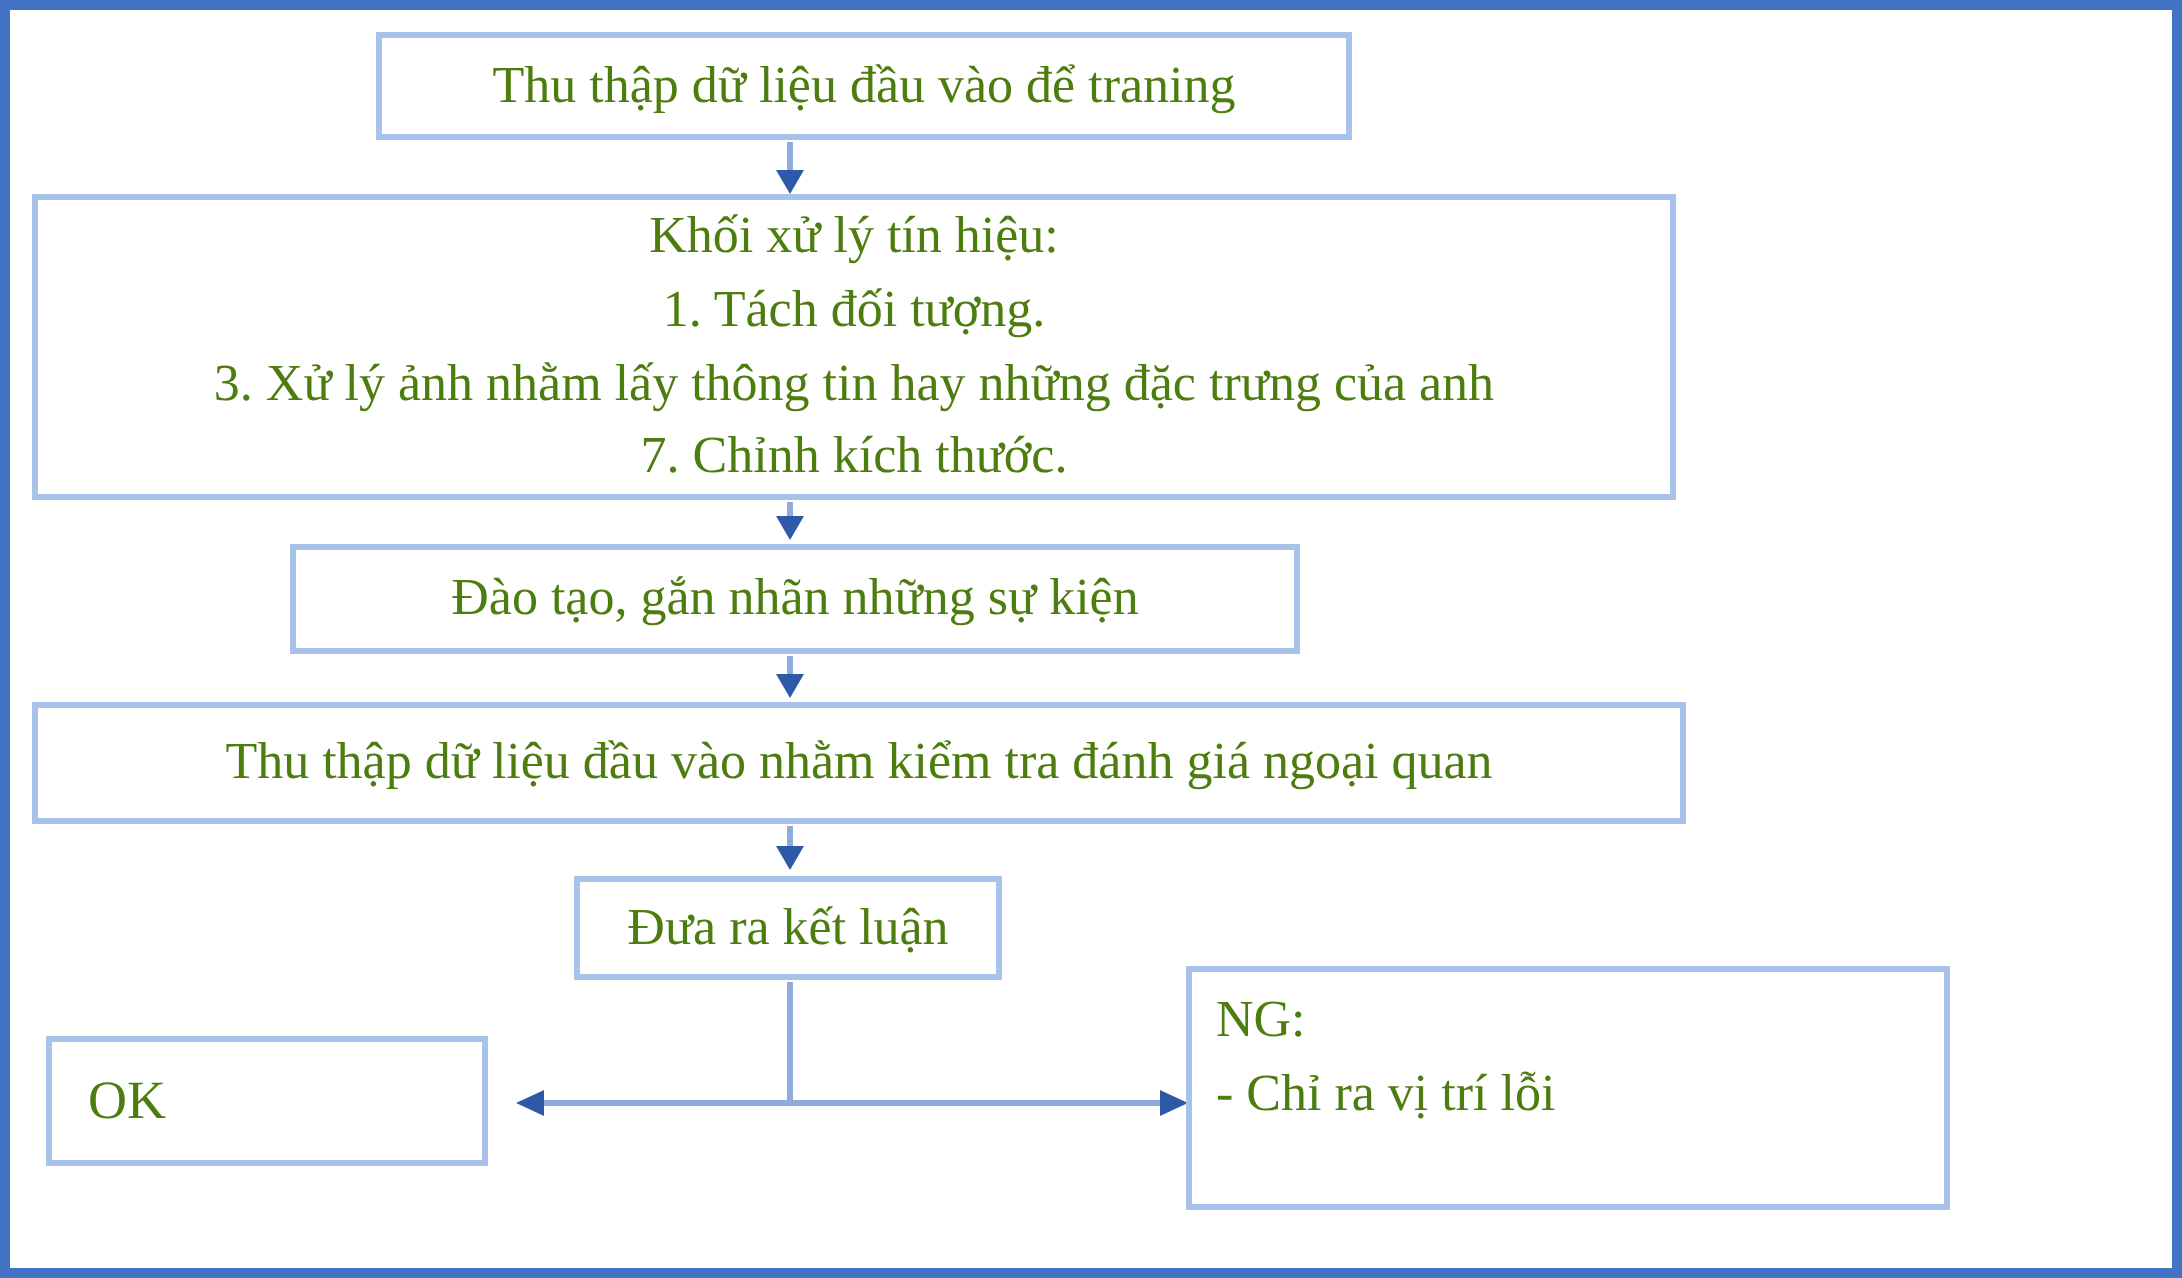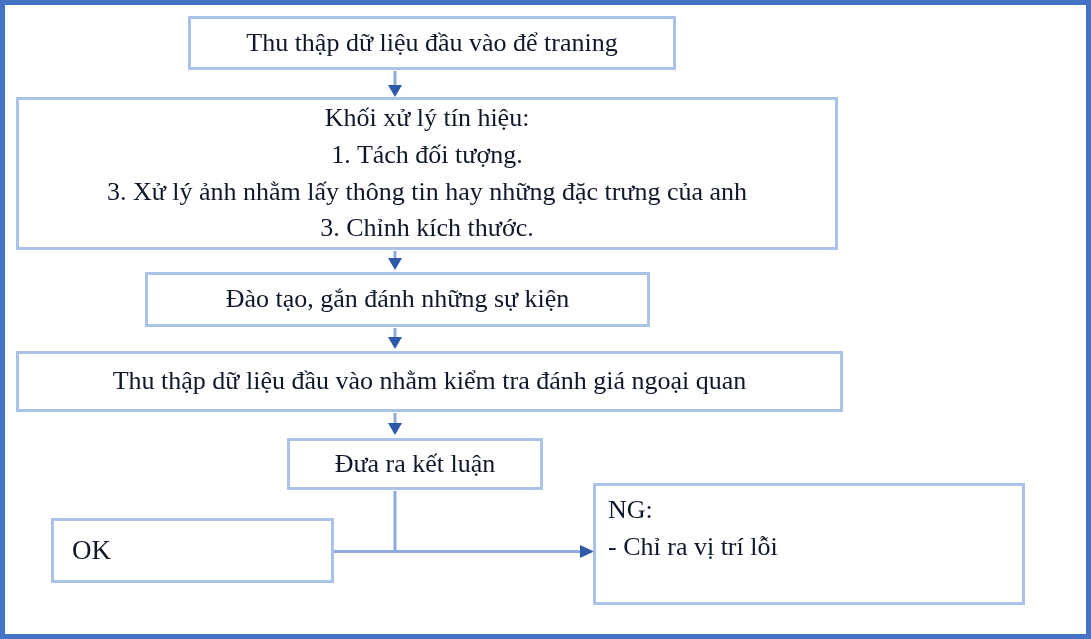--- a/index.html
+++ b/index.html
@@ -18,42 +18,42 @@
   .connector-layer {
     position: absolute; left: 0; top: 0;
     width: 1081px; height: 629px;
     z-index: 1;
     pointer-events: none;
   }
   .node {
     position: absolute;
     background: #ffffff;
     border: 3px solid #A9C2E9;
-    color: #0f172a;
+    color: #4d7c0f;
     font-size: 26px;
     z-index: 2;
     display: flex;
     flex-direction: column;
     align-items: center;
     justify-content: center;
     text-align: center;
     line-height: 1.4;
   }
   .node.left-align {
     align-items: flex-start;
     text-align: left;
   }
   
   #node-collect-training   { left: 183px; top: 11px;  width: 488px; height: 54px; }
   #node-signal-processing  { left: 11px;  top: 92px;  width: 822px; height: 153px; line-height: 1.42; }
   #node-train-label        { left: 140px; top: 267px; width: 505px; height: 55px; }
   #node-collect-inspection { left: 11px;  top: 346px; width: 827px; height: 61px; font-family: Liberation Serif, serif; }
-  #node-conclusion         { left: 282px; top: 433px; width: 256px; height: 52px; }
-  #node-result-ok          { left: 18px;  top: 513px; width: 283px; height: 65px; padding-left: 18px; font-size: 27px; justify-content: center; margin-left: 28px; }
-  #node-result-ng          { left: 588px; top: 478px; width: 432px; height: 122px; padding: 6px 12px; line-height: 1.42; justify-content: flex-start; }
+  #node-conclusion         { left: 282px; top: 433px; width: 214px; height: 52px; }
+  #node-result-ok          { left: 18px;  top: 513px; width: 221px; height: 65px; padding-left: 18px; font-size: 27px; justify-content: center; }
+  #node-result-ng          { left: 588px; top: 478px; width: 382px; height: 122px; padding: 6px 12px; line-height: 1.42; justify-content: flex-start; }
   .node-line { display: block; width: 100%; }
 </style>
 </head>
 <body>
 
 <div class="canvas">
 
   <svg class="connector-layer" viewBox="0 0 1081 629" xmlns="http://www.w3.org/2000/svg">
 
     <line x1="390" y1="66" x2="390" y2="81" stroke="#8FAADC" stroke-width="3"></line>
@@ -76,25 +76,25 @@
   </svg>
 
   <div class="node" id="node-collect-training">
     <span class="node-line">Thu thập dữ liệu đầu vào để traning</span>
   </div>
 
   <div class="node" id="node-signal-processing">
     <span class="node-line">Khối xử lý tín hiệu:</span>
     <span class="node-line">1. Tách đối tượng.</span>
     <span class="node-line">3. Xử lý ảnh nhằm lấy thông tin hay những đặc trưng của anh</span>
-    <span class="node-line">3. Chỉnh kích thước.</span>
+    <span class="node-line">7. Chỉnh kích thước.</span>
   </div>
 
   <div class="node" id="node-train-label">
-    <span class="node-line">Đào tạo, gắn đánh những sự kiện</span>
+    <span class="node-line">Đào tạo, gắn nhãn những sự kiện</span>
   </div>
 
   <div class="node" id="node-collect-inspection">
     <span class="node-line">Thu thập dữ liệu đầu vào nhằm kiểm tra đánh giá ngoại quan</span>
   </div>
 
   <div class="node" id="node-conclusion">
     <span class="node-line">Đưa ra kết luận</span>
   </div>
 

